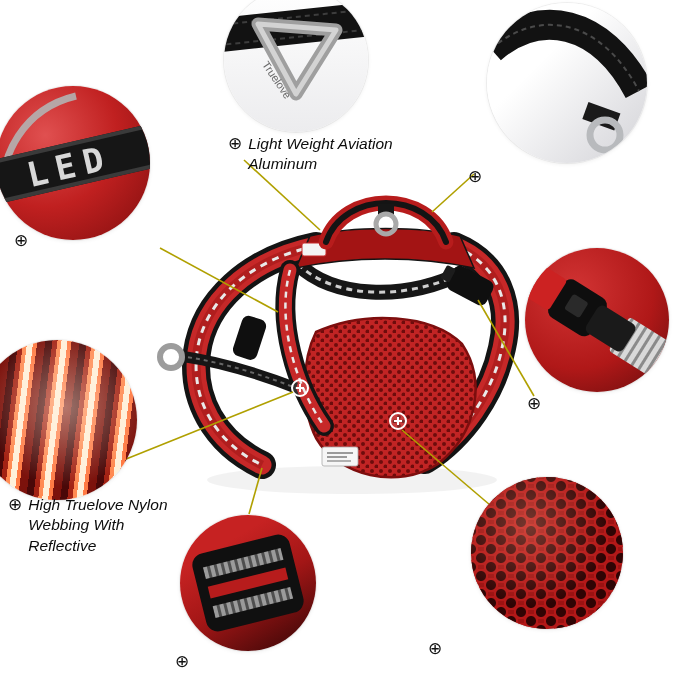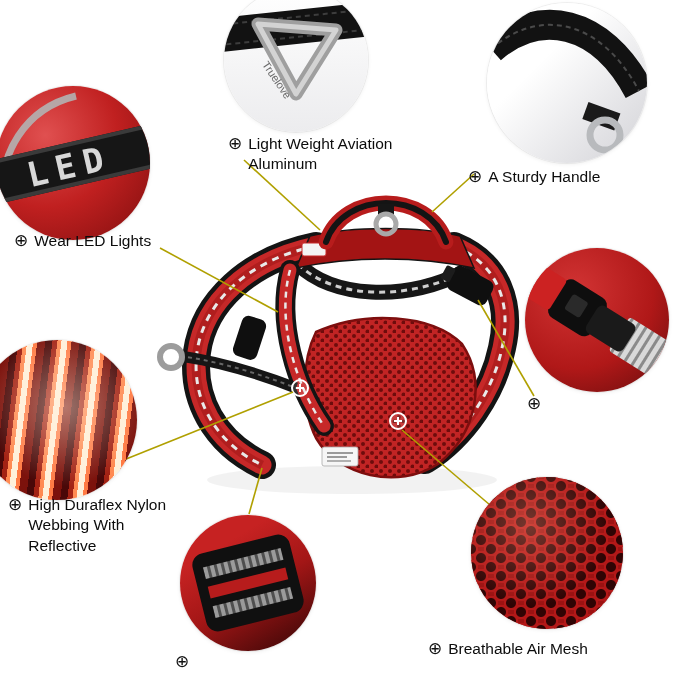--- a/index.html
+++ b/index.html
@@ -37,21 +37,21 @@
     background-size:100% 100%, 20px 18px, 20px 18px;
     background-position:0 0, 0 0, 10px 9px;
   }
   
   .callout{
     position:absolute;z-index:3;
     font-size:15.5px;line-height:1.32;color:#0c0c0c;
     display:flex;align-items:flex-start;gap:6px;white-space:pre-line;
   }
   .callout .plus{font-size:17px;line-height:1.15;color:#111;}
-  .callout .txt{display:inline-block;}
+  .callout .txt{display:inline-block;font-style:italic;}
   .w150{width:150px;}
   .lines{position:absolute;inset:0;z-index:1;}
 </style>
 </head>
 <body>
 
 <div class="stage">
 
   <svg class="lines" width="679" height="686" viewBox="0 0 679 686">
     <defs>
@@ -255,44 +255,41 @@
       </g>
     </svg>
   </div>
 
   <div class="circle" style="left:471px;top:477px;width:152px;height:152px;">
     <div class="mesh-bg"></div>
   </div>
 
   <div class="callout" style="left:14px;top:231px;">
     <span class="plus">⊕</span>
-    <span class="txt">Wear LED Lights</span>
   </div>
 
   <div class="callout" style="left:228px;top:134px;">
     <span class="plus">⊕</span>
     <span class="txt w150">Light Weight Aviation Aluminum</span>
   </div>
 
   <div class="callout" style="left:468px;top:167px;">
     <span class="plus">⊕</span>
-    <span class="txt">A Sturdy Handle</span>
   </div>
 
   <div class="callout" style="left:527px;top:394px;">
     <span class="plus">⊕</span>
   </div>
 
   <div class="callout" style="left:8px;top:495px;">
     <span class="plus">⊕</span>
-    <span class="txt w150">High Duraflex Nylon Webbing With Reflective</span>
+    <span class="txt w150">High Truelove Nylon Webbing With Reflective</span>
   </div>
 
   <div class="callout" style="left:175px;top:652px;">
     <span class="plus">⊕</span>
   </div>
 
   <div class="callout" style="left:428px;top:639px;">
     <span class="plus">⊕</span>
-    <span class="txt">Breathable Air Mesh</span>
   </div>
 
 </div>
 
 </body></html>

